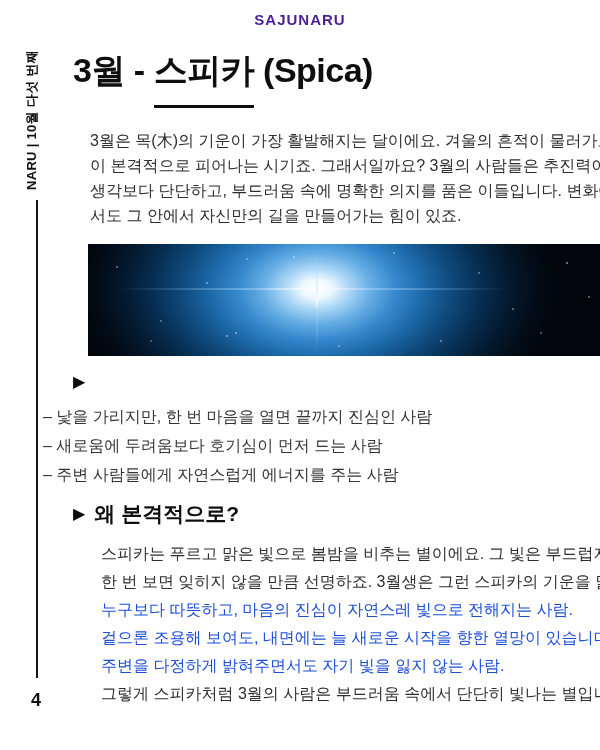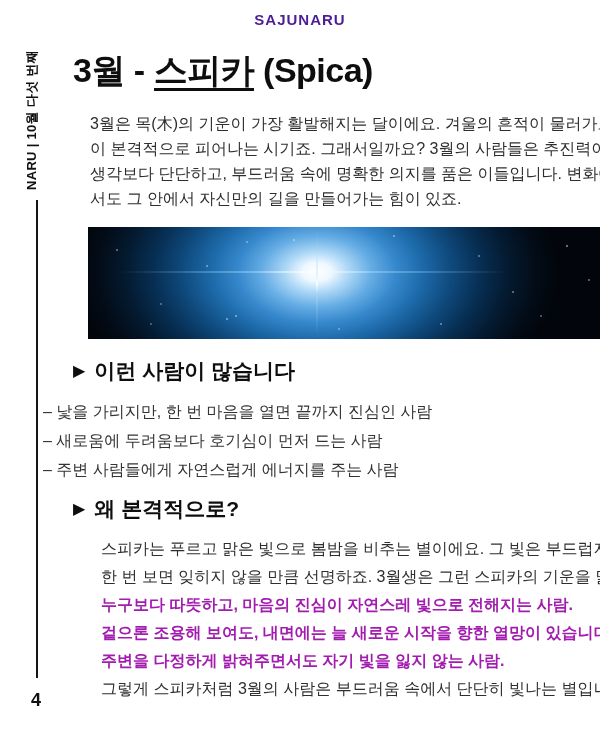--- a/index.html
+++ b/index.html
@@ -58,21 +58,21 @@
     font-size: 34px;
     font-weight: 800;
     letter-spacing: -0.5px;
     color: #0e0e0e;
     line-height: 1.15;
     white-space: nowrap;
   }
   .underlined {
     display: inline-block;
     border-bottom: 3px solid #0e0e0e;
-    padding-bottom: 1px;
+    padding-bottom: 18px;
     line-height: 1.0;
   }
 
   .intro {
     margin: 20px 0 0 90px;
     font-size: 16px;
     line-height: 25px;
     color: #2e2e2e;
   }
   .intro .line { white-space: nowrap; }
@@ -157,21 +157,21 @@
   }
   .bullets .bullet { white-space: nowrap; }
 
   .sec2-body {
     margin: 12px 0 0 101px;
     font-size: 16px;
     line-height: 28px;
     color: #2e2e2e;
   }
   .sec2-body .bodyline { white-space: nowrap; }
-  .sec2-body .bold { font-weight: 700; color: #a21caf; }
+  .sec2-body .bold { font-weight: 400; color: #1d4ed8; }
 </style>
 </head>
 <body>
 
 <div>
 
   <header>
     <div class="brand">SAJUNARU</div>
   </header>
 
@@ -194,21 +194,20 @@
 
     <div class="star-image">
       <div class="spike-h"></div>
       <div class="spike-v"></div>
       <div class="star-dots"></div>
     </div>
 
     <section class="section-1">
       <div class="sec-head">
         <span class="marker">▶</span>
-        <span>이런 사람이 많습니다</span>
       </div>
       <div class="bullets">
         <div class="bullet">– 낯을 가리지만, 한 번 마음을 열면 끝까지 진심인 사람</div>
         <div class="bullet">– 새로움에 두려움보다 호기심이 먼저 드는 사람</div>
         <div class="bullet">– 주변 사람들에게 자연스럽게 에너지를 주는 사람</div>
       </div>
     </section>
 
     <section class="section-2">
       <div class="sec-head">

